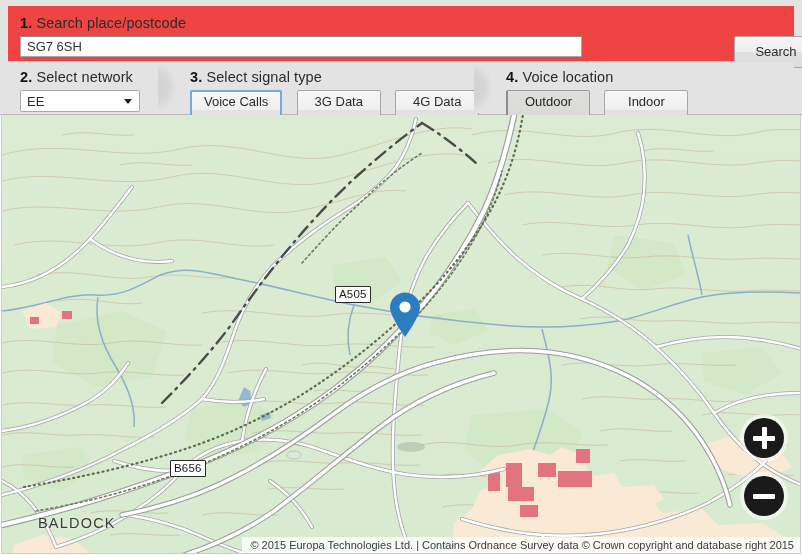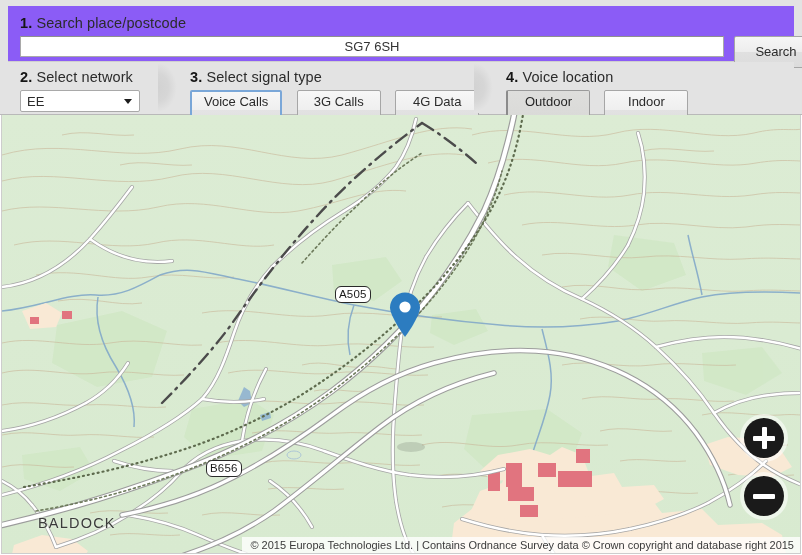--- a/index.html
+++ b/index.html
@@ -44,21 +44,21 @@
     background: #e3e3e3;
   }
 
   
   .row1 {
     position: absolute;
     left: 0;
     top: 0;
     right: 0;
     height: 55px;
-    background: #8b5cf6;
+    background: #ef4444;
     border-bottom: 1px solid #cfcfcf;
   }
   .step-label {
     font-size: 14.5px;
     color: #2b2b2b;
     letter-spacing: 0.1px;
     white-space: nowrap;
   }
   .step-label .num {
     font-weight: bold;
@@ -66,32 +66,31 @@
   }
   .row1 .step-label {
     position: absolute;
     left: 12px;
     top: 9px;
   }
   .search-input {
     position: absolute;
     left: 12px;
     top: 30px;
-    width: 704px;
+    width: 562px;
     height: 21px;
     box-sizing: border-box;
     background: #ffffff;
     border: 1px solid #a9a9a9;
     border-top-color: #8f8f8f;
     font-family: "Liberation Sans", sans-serif;
     font-size: 13px;
     color: #333333;
     padding: 0 6px;
     outline: none;
-    text-align: center;
   }
   .search-btn {
     position: absolute;
     left: 682px;
     top: 30px;
     width: 84px;
     height: 32px;
     box-sizing: border-box;
     background: linear-gradient(to bottom, #f6f6f6 0%, #ededed 50%, #e0e0e0 51%, #dcdcdc 100%);
     border: 1px solid #a6a6a6;
@@ -263,21 +262,21 @@
   }
   .zoom-in::after {    
     left: 17.5px; top: 9px; width: 5px; height: 22px;
   }
   .zoom-out::after { display: none; }
 
   .road-shield {
     position: absolute;
     background: #ffffff;
     border: 1.4px solid #2a2a2a;
-    border-radius: 6px;
+    border-radius: 1px;
     font-family: "Liberation Sans", sans-serif;
     font-size: 11.5px;
     color: #1b1b1b;
     padding: 0 3px;
     line-height: 14px;
     height: 15px;
     letter-spacing: 0.2px;
   }
   .place-label {
     position: absolute;
@@ -331,21 +330,21 @@
 
         <div class="group-sep sep2"></div>
 
         <div class="group g3">
           <div class="step-label">
             <span class="num">3.</span>
             <span>Select signal type</span>
           </div>
           <div class="controls">
             <span class="tbtn focused">Voice Calls</span>
-            <span class="tbtn">3G Calls</span>
+            <span class="tbtn">3G Data</span>
             <span class="tbtn">4G Data</span>
           </div>
         </div>
 
         <div class="group-sep sep3"></div>
 
         <div class="group g4">
           <div class="step-label">
             <span class="num">4.</span>
             <span>Voice location</span>
@@ -589,21 +588,21 @@
       </g>
 
       <g>
         <circle cx="28" cy="487" r="6.5" fill="#ffffff" stroke="#1c1c1c" stroke-width="2.5"></circle>
       </g>
 
       <ellipse cx="409" cy="332" rx="14" ry="5" fill="#2a2a2a" opacity="0.15"></ellipse>
     </svg>
 
     <span class="road-shield" style="left:333px; top:171px;">A505</span>
-    <span class="road-shield" style="left:168px; top:345px;margin-left:36px;">B656</span>
+    <span class="road-shield" style="left:168px; top:345px;">B656</span>
     <span class="place-label" style="left:36px; top:400px;">BALDOCK</span>
 
     <svg class="marker" style="left:386px; top:177px;" viewBox="0 0 34 46">
       <path d="M17,45 C17,45 32,24.5 32,15.5 C32,7.2 25.3,0.5 17,0.5 C8.7,0.5 2,7.2 2,15.5 C2,24.5 17,45 17,45 Z" fill="#2c7cc0"></path>
       <circle cx="17" cy="15" r="5.6" fill="#ffffff"></circle>
     </svg>
 
     <div class="zoom-ctl zoom-in"></div>
     <div class="zoom-ctl zoom-out"></div>
 

